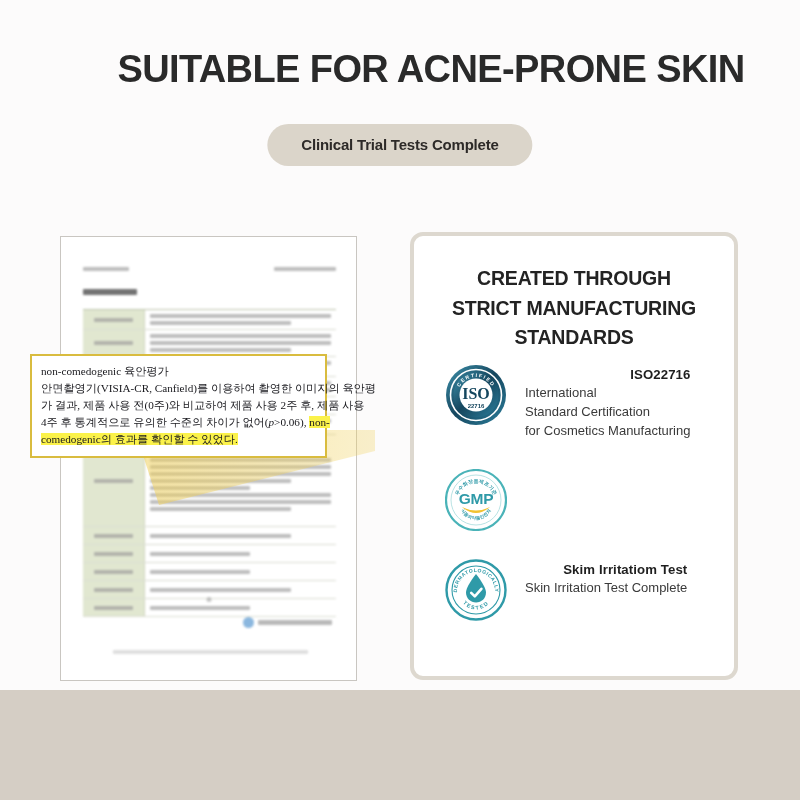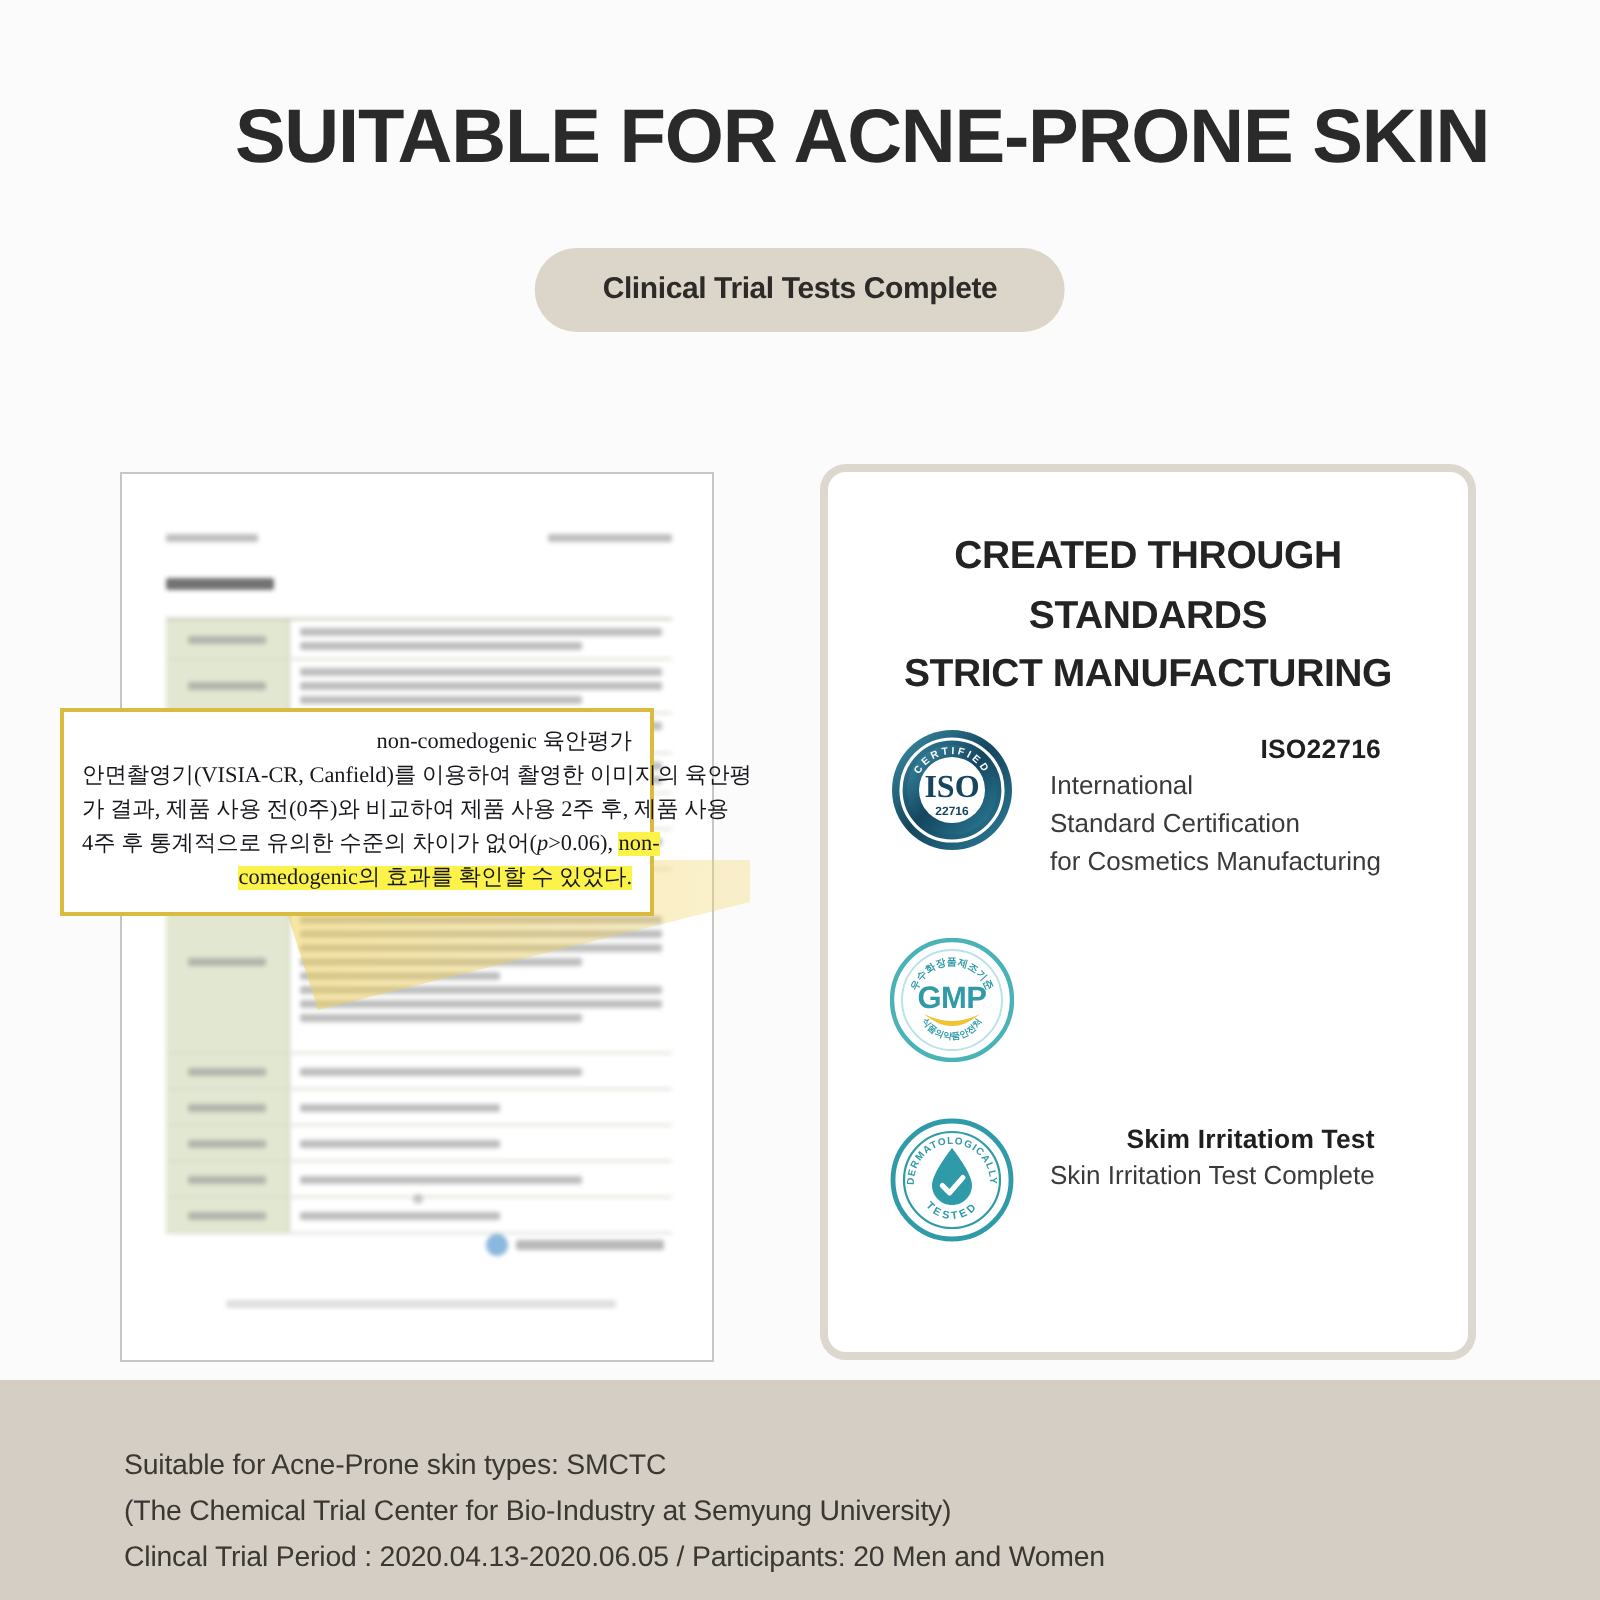--- a/index.html
+++ b/index.html
@@ -211,21 +211,20 @@
     left: 30px;
     top: 354px;
     width: 297px;
     background: #ffffff;
     border: 2px solid #d9bc3f;
     padding: 7px 9px 8px 9px;
     font-family: "Liberation Serif", serif;
     font-size: 11.2px;
     line-height: 1.52;
     color: #17171c;
-    text-align: right;
   }
   .callout-line { white-space: nowrap; }
   .hl { background: #fbf24a; }
   .callout em { font-style: italic; }
 
   
   .cert-card {
     position: absolute;
     left: 410px;
     top: 232px;
@@ -450,22 +449,22 @@
     <div class="callout-line">안면촬영기(VISIA-CR, Canfield)를 이용하여 촬영한 이미지의 육안평</div>
     <div class="callout-line">가 결과, 제품 사용 전(0주)와 비교하여 제품 사용 2주 후, 제품 사용</div>
     <div class="callout-line"><span>4주 후 통계적으로 유의한 수준의 차이가 없어(</span><em>p</em><span>&gt;0.06), </span><span class="hl">non-</span></div>
     <div class="callout-line"><span class="hl">comedogenic</span><span class="hl">의 효과를 확인할 수 있었다.</span></div>
   </div>
 
   <div class="cert-card">
 
     <div class="cert-heading">
       <div>CREATED THROUGH</div>
+      <div>STRICT MANUFACTURING</div>
       <div>STANDARDS</div>
-      <div>STRICT MANUFACTURING</div>
     </div>
 
     <div class="cert-list">
 
       <div class="cert-row">
         <div class="cert-badge">
           <svg viewBox="0 0 62 62" width="62" height="62">
             <defs>
               <linearGradient id="isoGrad" x1="0" y1="0" x2="1" y2="1">
                 <stop offset="0%" stop-color="#3f93ad"></stop>
@@ -539,19 +538,14 @@
           <div class="cert-name">Skim Irritatiom Test</div>
           <div class="cert-desc">
             <div>Skin Irritation Test Complete</div>
           </div>
         </div>
       </div>
 
     </div>
   </div>
 
-  <div class="footer-caption">
-    <div>Suitable for Acne-Prone skin types: SMCTC</div>
-    <div>(The Chemical Trial Center for Bio-Industry at Semyung University)</div>
-    <div>Clincal Trial Period : 2020.04.13-2020.06.05 / Participants: 20 Men and Women</div>
-  </div>
 
 </div>
 
 </body></html>

